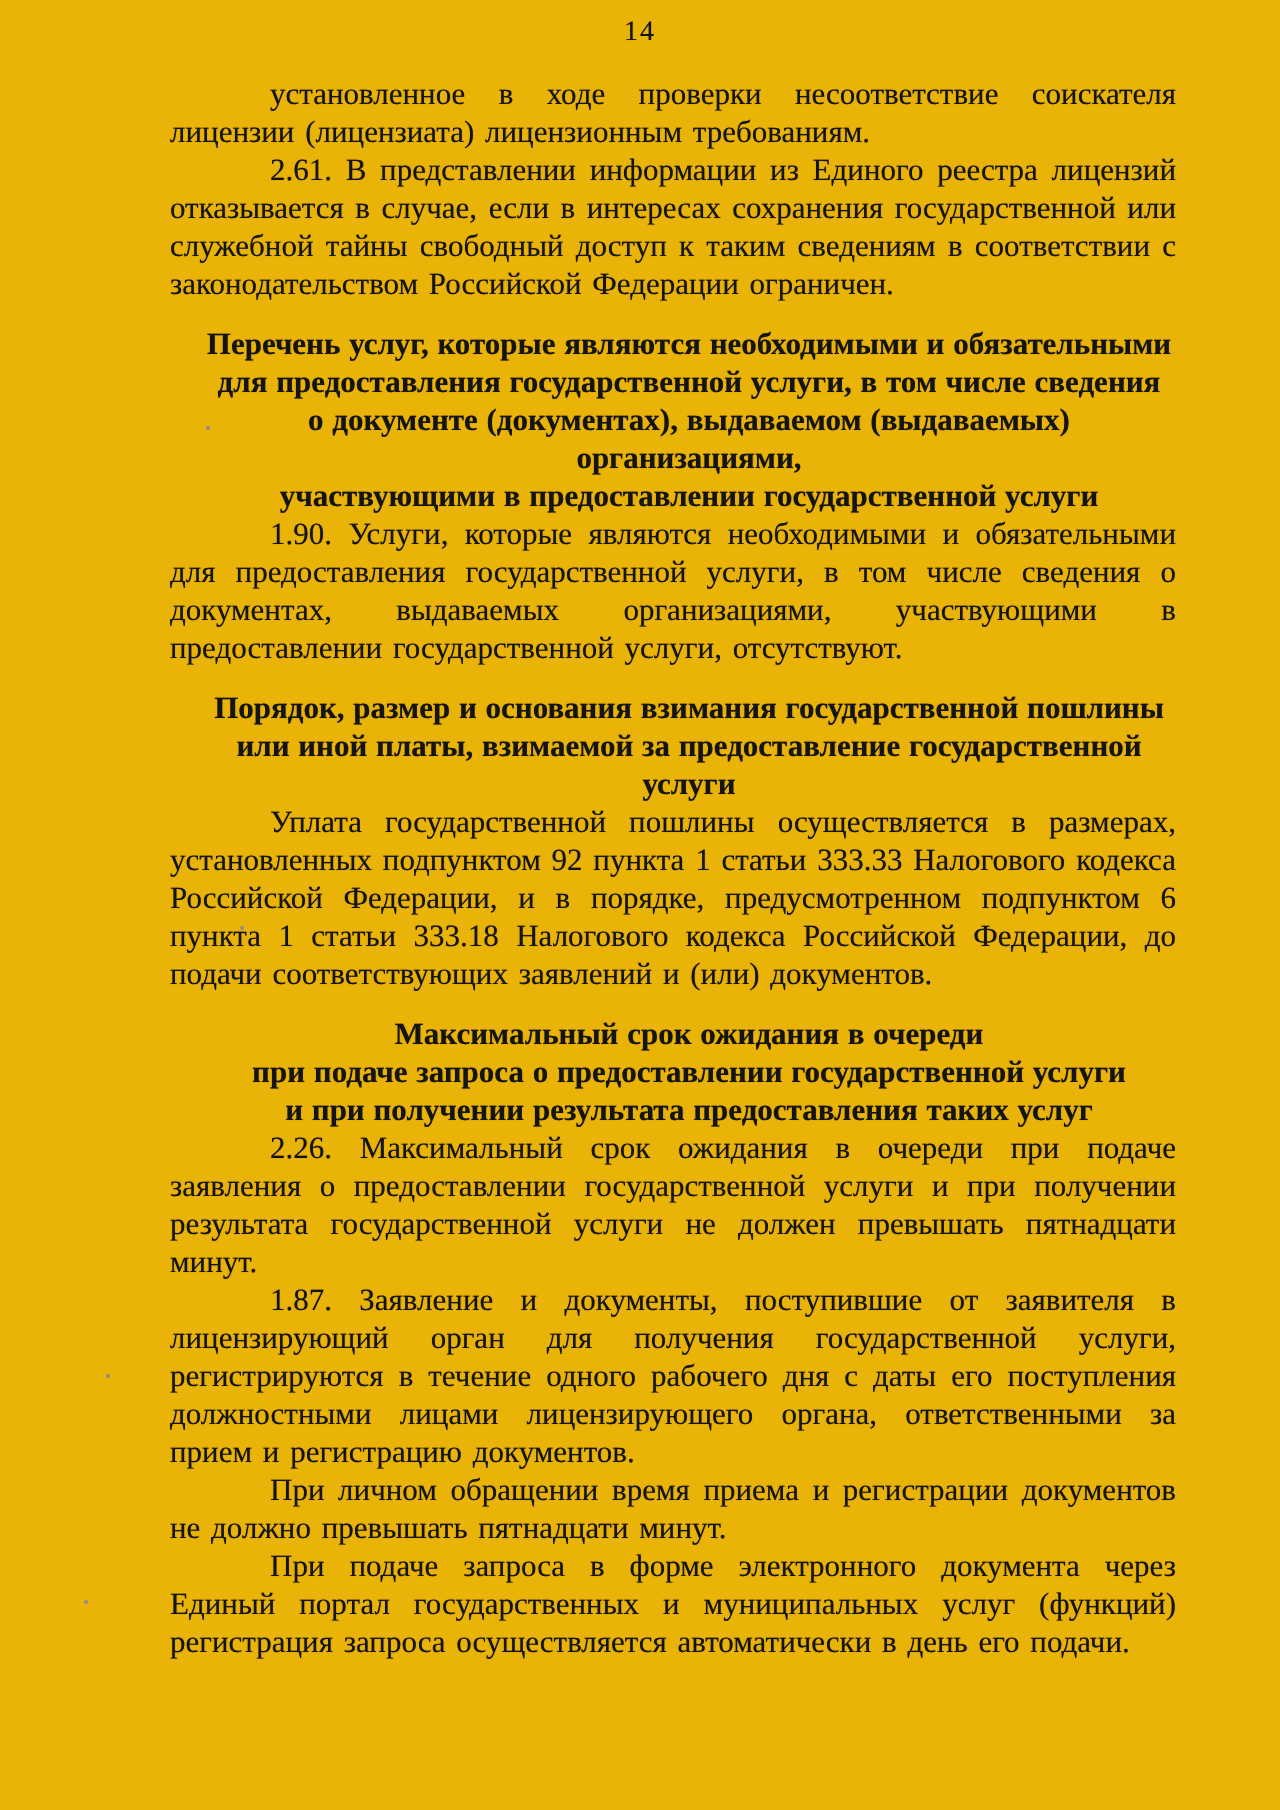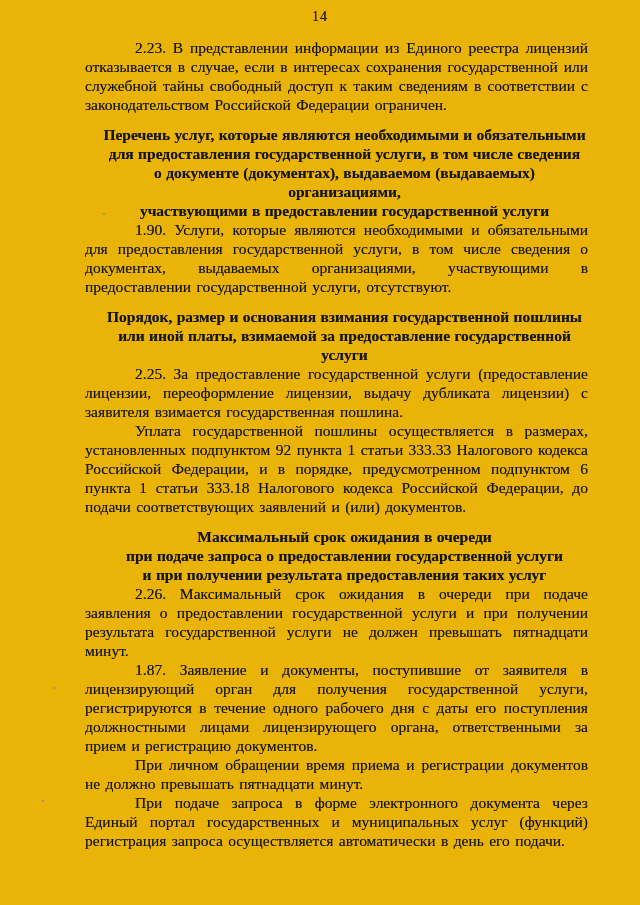--- a/index.html
+++ b/index.html
@@ -58,34 +58,34 @@
 </style>
 </head>
 <body>
 
 <div class="page">
 
   <div class="page-number">14</div>
 
   <div class="content">
 
+    <p class="para">установленное в ходе проверки несоответствие соискателя лицензии (лицензиата) лицензионным требованиям.</p>
 
-    <p class="para">2.23. В представлении информации из Единого реестра лицензий отказывается в случае, если в интересах сохранения государственной или служебной тайны свободный доступ к таким сведениям в соответствии с законодательством Российской Федерации ограничен.</p>
+    <p class="para">2.61. В представлении информации из Единого реестра лицензий отказывается в случае, если в интересах сохранения государственной или служебной тайны свободный доступ к таким сведениям в соответствии с законодательством Российской Федерации ограничен.</p>
 
     <div class="heading">Перечень услуг, которые являются необходимыми и обязательными
 для предоставления государственной услуги, в том числе сведения
 о документе (документах), выдаваемом (выдаваемых) организациями,
 участвующими в предоставлении государственной услуги</div>
 
     <p class="para">1.90. Услуги, которые являются необходимыми и обязательными для предоставления государственной услуги, в том числе сведения о документах, выдаваемых организациями, участвующими в предоставлении государственной услуги, отсутствуют.</p>
 
     <div class="heading">Порядок, размер и основания взимания государственной пошлины
 или иной платы, взимаемой за предоставление государственной услуги</div>
 
-    <p class="para">2.25. За предоставление государственной услуги (предоставление лицензии, переоформление лицензии, выдачу дубликата лицензии) с заявителя взимается государственная пошлина.</p>
 
     <p class="para">Уплата государственной пошлины осуществляется в размерах, установленных подпунктом 92 пункта 1 статьи 333.33 Налогового кодекса Российской Федерации, и в порядке, предусмотренном подпунктом 6 пункта 1 статьи 333.18 Налогового кодекса Российской Федерации, до подачи соответствующих заявлений и (или) документов.</p>
 
     <div class="heading">Максимальный срок ожидания в очереди
 при подаче запроса о предоставлении государственной услуги
 и при получении результата предоставления таких услуг</div>
 
     <p class="para">2.26. Максимальный срок ожидания в очереди при подаче заявления о предоставлении государственной услуги и при получении результата государственной услуги не должен превышать пятнадцати минут.</p>
 
 

